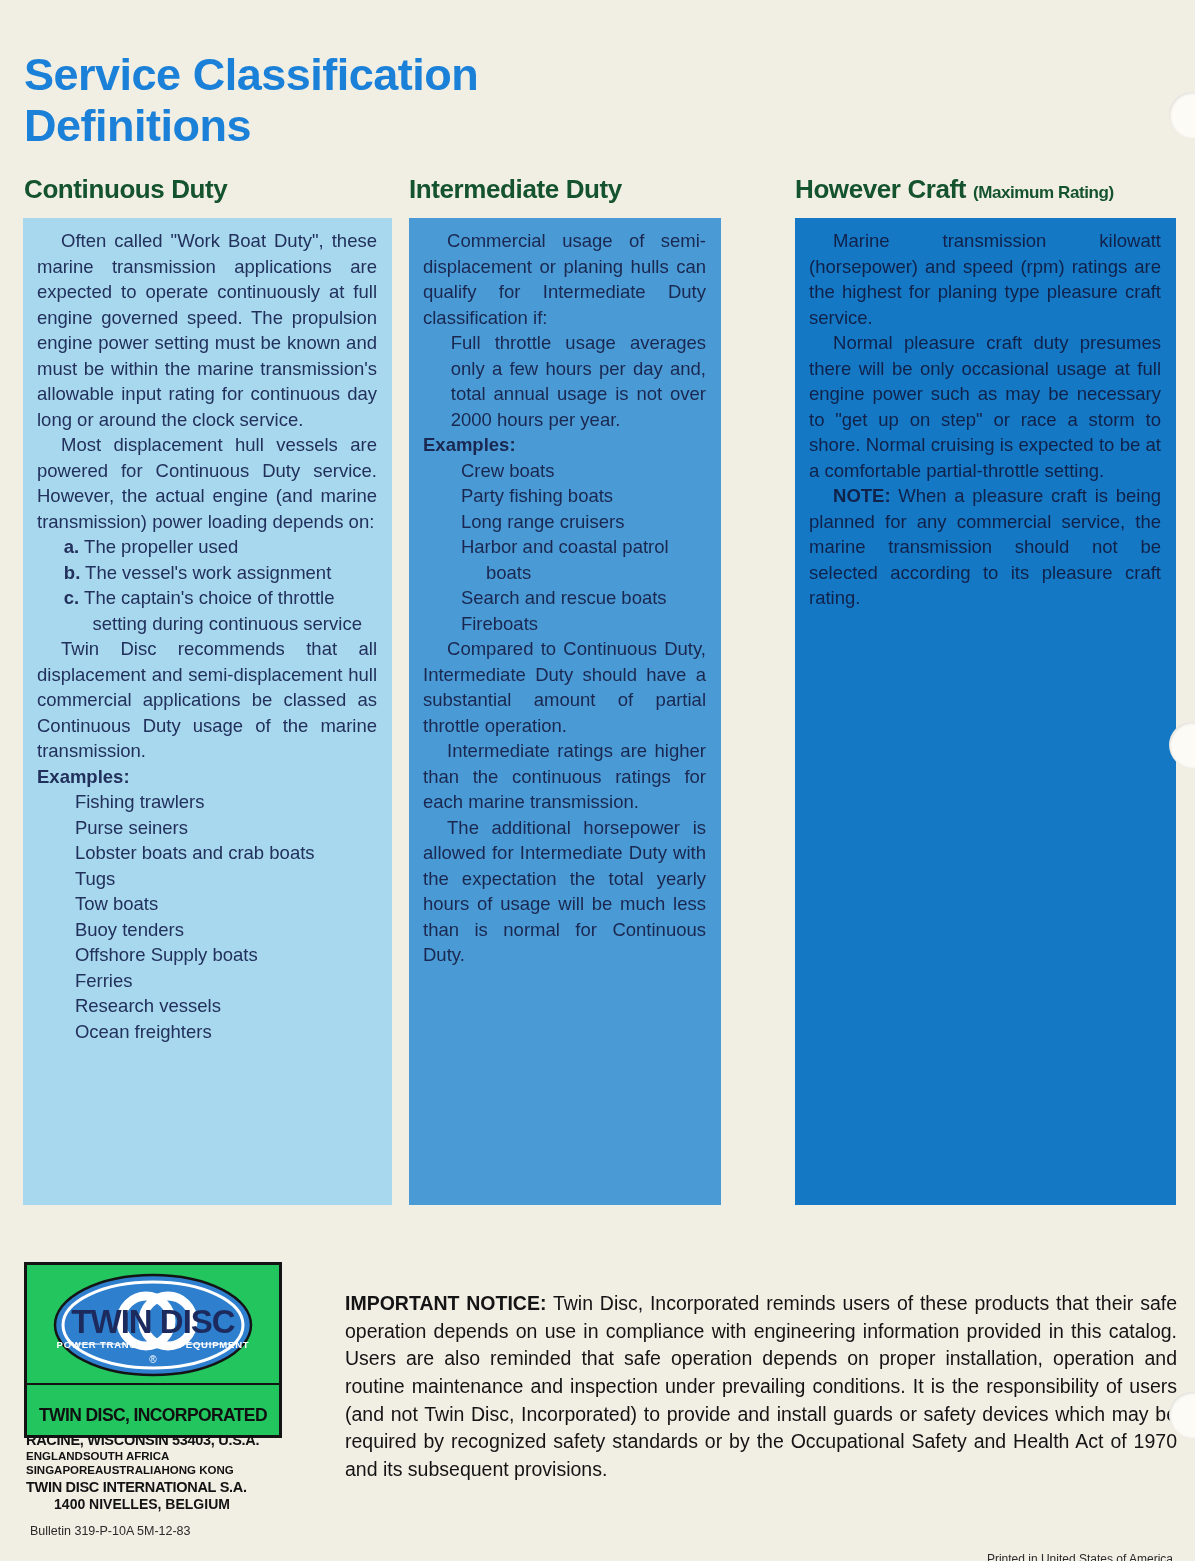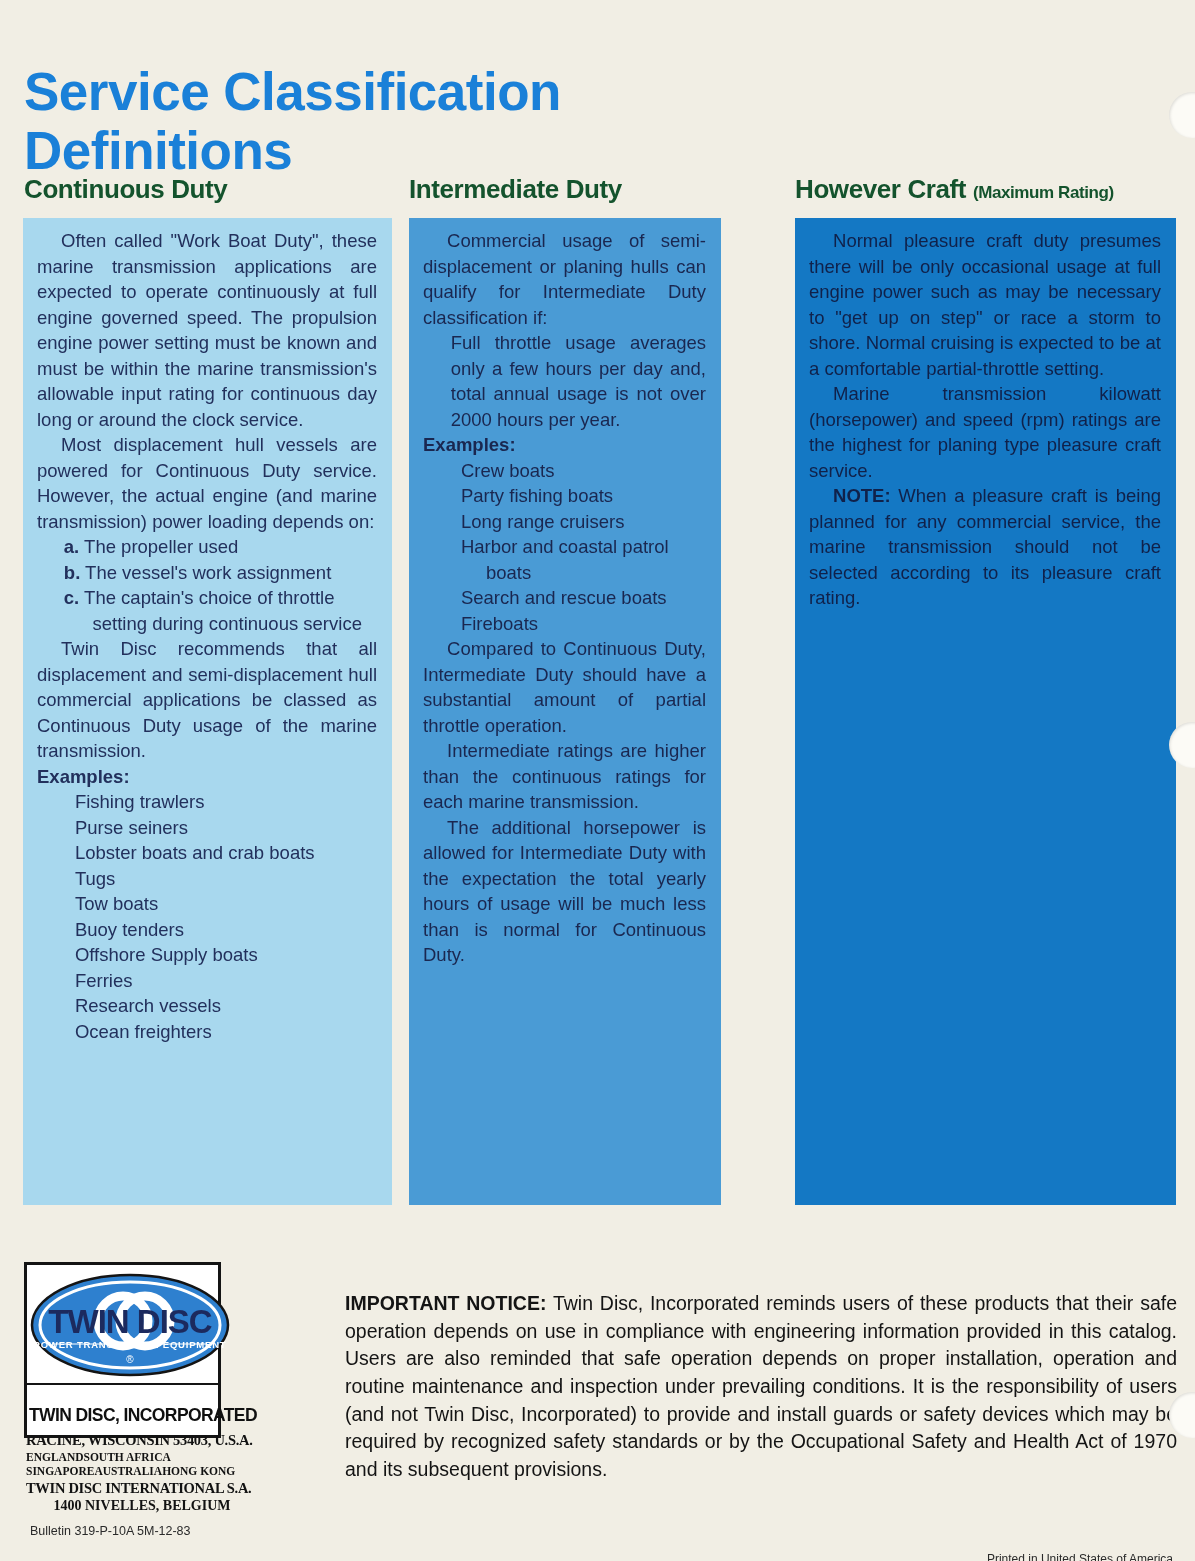--- a/index.html
+++ b/index.html
@@ -4,22 +4,22 @@
 <style>
   html, body { margin: 0; padding: 0; }
   body {
     width: 1195px; height: 1561px;
     background: #f1eee4;
     font-family: "Liberation Sans", sans-serif;
     position: relative;
     overflow: hidden;
   }
   .page-title {
-    position: absolute; left: 24px; top: 26px;
-    color: #1a80d8; font-size: 53px; font-weight: bold;
+    position: absolute; left: 24px; top: 20px;
+    color: #1a80d8; font-size: 45px; font-weight: bold;
     line-height: 1.13; letter-spacing: -0.5px;
   }
   .page-title span { display: block; }
 
   .col-head {
     position: absolute; top: 174px;
     color: #14532d; font-size: 26px; font-weight: bold;
     letter-spacing: -0.4px; white-space: nowrap;
   }
   .col-head .suffix { font-size: 17px; font-weight: bold; }
@@ -39,31 +39,31 @@
   .cond { margin: 0 0 0 1.5em; text-align: justify; }
 
   ul.abc, ul.ex { list-style: none; margin: 0; padding: 0; }
   ul.abc li { padding-left: 3.0em; text-indent: -1.55em; }
   ul.abc b { font-weight: bold; }
   ul.ex li { padding-left: 3.4em; text-indent: -1.35em; }
   .examples-label { margin: 0; font-weight: bold; }
   .note-label { font-weight: bold; }
 
   .logo-box {
-    position: absolute; left: 24px; top: 1262px; width: 197px;
-    background: #ffffff; border: 3px solid #141414; box-sizing: border-box;
+    position: absolute; left: 24px; top: 1262px; width: 258px;
+    background: #22c55e; border: 3px solid #141414; box-sizing: border-box;
     text-align: center;
   }
   .logo-box svg { display: block; margin: 6px auto 0; }
   .logo-name {
     border-top: 2px solid #141414; margin-top: 4px;
     padding: 20px 2px 9px; font-weight: bold; font-size: 17.5px;
     letter-spacing: -0.6px; color: #101010; white-space: nowrap;
   }
-  .addr { position: absolute; left: 26px; top: 1432px; width: 232px; color: #121212; font-family: Liberation Serif, serif; }
+  .addr { position: absolute; left: 26px; top: 1432px; width: 232px; color: #121212; }
   .addr1, .addr-intl { font-weight: bold; font-size: 14.5px; letter-spacing: -0.3px; white-space: nowrap; }
   .addr-row { display: flex; font-weight: bold; font-size: 11.5px; margin-top: 2px; }
   .addr-intl { margin-top: 3px; }
   .addr-city { font-weight: bold; font-size: 14px; text-align: center; margin-top: 1px; }
 
   .notice {
     position: absolute; left: 345px; top: 1290px; width: 832px;
     margin: 0; font-size: 19.5px; line-height: 1.42; color: #141414;
     text-align: justify;
   }
@@ -135,22 +135,22 @@
     <li>Harbor and coastal patrol boats</li>
     <li>Search and rescue boats</li>
     <li>Fireboats</li>
   </ul>
   <p class="p ind">Compared to Continuous Duty, Intermediate Duty should have a substantial amount of partial throttle operation.</p>
   <p class="p ind">Intermediate ratings are higher than the continuous ratings for each marine transmission.</p>
   <p class="p ind">The additional horsepower is allowed for Intermediate Duty with the expectation the total yearly hours of usage will be much less than is normal for Continuous Duty.</p>
 </section>
 
 <section class="col col3">
+  <p class="p ind">Marine transmission kilowatt (horsepower) and speed (rpm) ratings are the highest for planing type pleasure craft service.</p>
   <p class="p ind">Normal pleasure craft duty presumes there will be only occasional usage at full engine power such as may be necessary to "get up on step" or race a storm to shore. Normal cruising is expected to be at a comfortable partial-throttle setting.</p>
-  <p class="p ind">Marine transmission kilowatt (horsepower) and speed (rpm) ratings are the highest for planing type pleasure craft service.</p>
   <p class="p ind"><b class="note-label">NOTE:</b> <span>When a pleasure craft is being planned for any commercial service, the marine transmission should not be selected according to its pleasure craft rating.</span></p>
 </section>
 
 <div class="logo-box">
   <svg width="206" height="108" viewBox="0 0 206 108">
     <ellipse cx="103" cy="54" rx="98" ry="50" fill="#2e80cf" stroke="#141414" stroke-width="2.5"></ellipse>
     <ellipse cx="103" cy="54" rx="90" ry="43" fill="none" stroke="#ffffff" stroke-width="3"></ellipse>
     <circle cx="96" cy="50" r="25" fill="none" stroke="#ffffff" stroke-width="9"></circle>
     <circle cx="118" cy="50" r="25" fill="none" stroke="#ffffff" stroke-width="9"></circle>
     <text x="103" y="62" text-anchor="middle" font-family="Liberation Sans, sans-serif" font-size="33" font-weight="bold" letter-spacing="-1" fill="#1c2a5e">TWIN DISC</text>

